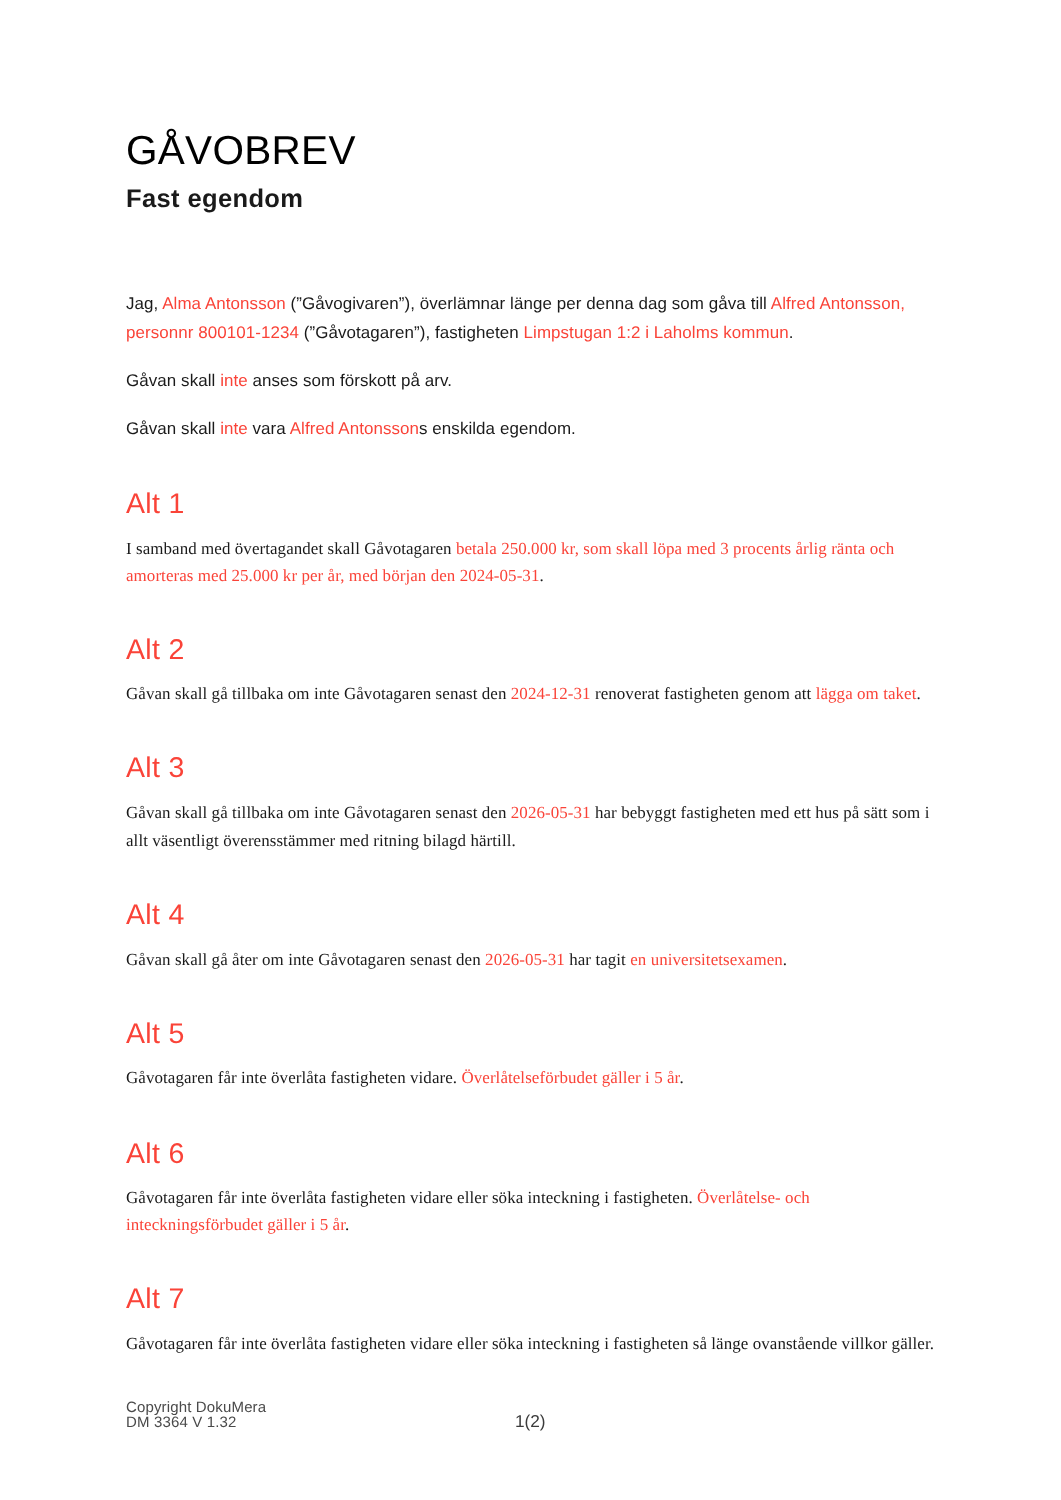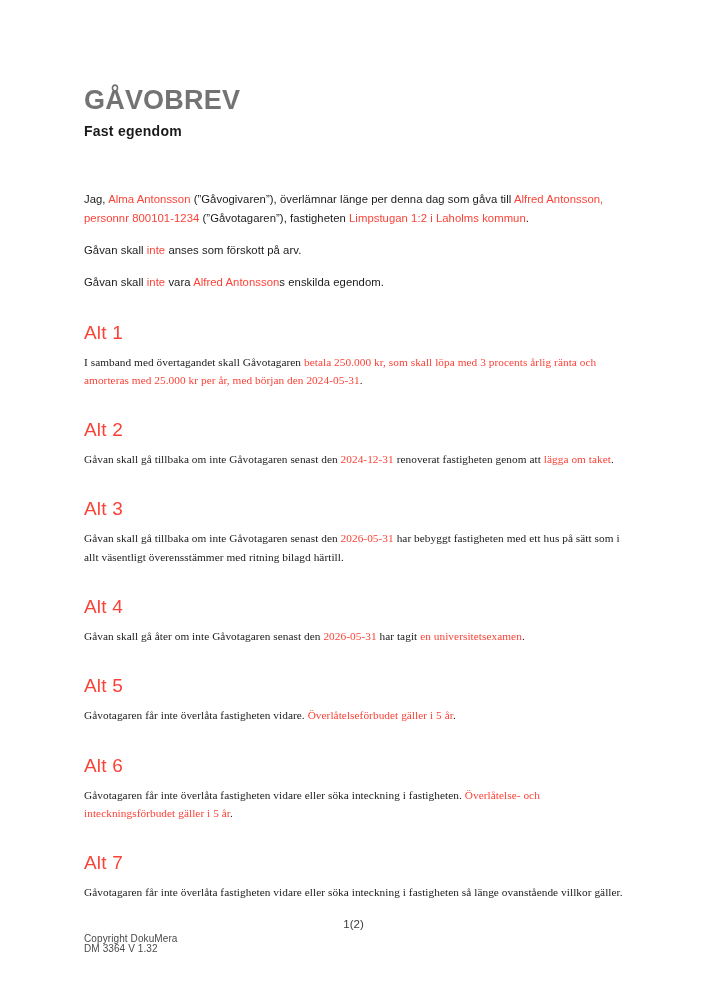--- a/index.html
+++ b/index.html
@@ -28,29 +28,29 @@
     left: 84px;
     top: 0;
     width: 539px;
   }
 
   
   .doc-title {
     margin: 0;
     padding: 0;
     font-size: 27px;
-    font-weight: 700;
+    font-weight: 400;
     letter-spacing: 0.2px;
     line-height: 1.05;
-    color: #737373;
+    color: #000000;
   }
   .title-wrap { padding-top: 86px; }
   .doc-subtitle {
     margin: 9px 0 1px 0;
-    font-size: 14px;
+    font-size: 17px;
     font-weight: 600;
     letter-spacing: 0.25px;
     color: #1a1a1a;
   }
 
   
   .body-block { margin-top: 51px; }
   p.para {
     margin: 0 0 0 0;
     font-size: 11.3px;
@@ -71,21 +71,21 @@
     font-weight: 400;
     color: #fa4338;
     letter-spacing: 0.2px;
   }
   .alt-section p.para { margin-top: 0; font-family: Liberation Serif, serif; }
 
   
   .page-number {
     position: absolute;
     left: 0;
-    top: 918px;
+    top: 942px;
     width: 707px;
     text-align: center;
     font-size: 11.5px;
     color: #3b3b3b;
   }
   .footer {
     position: absolute;
     left: 84px;
     top: 934px;
     font-size: 10px;

